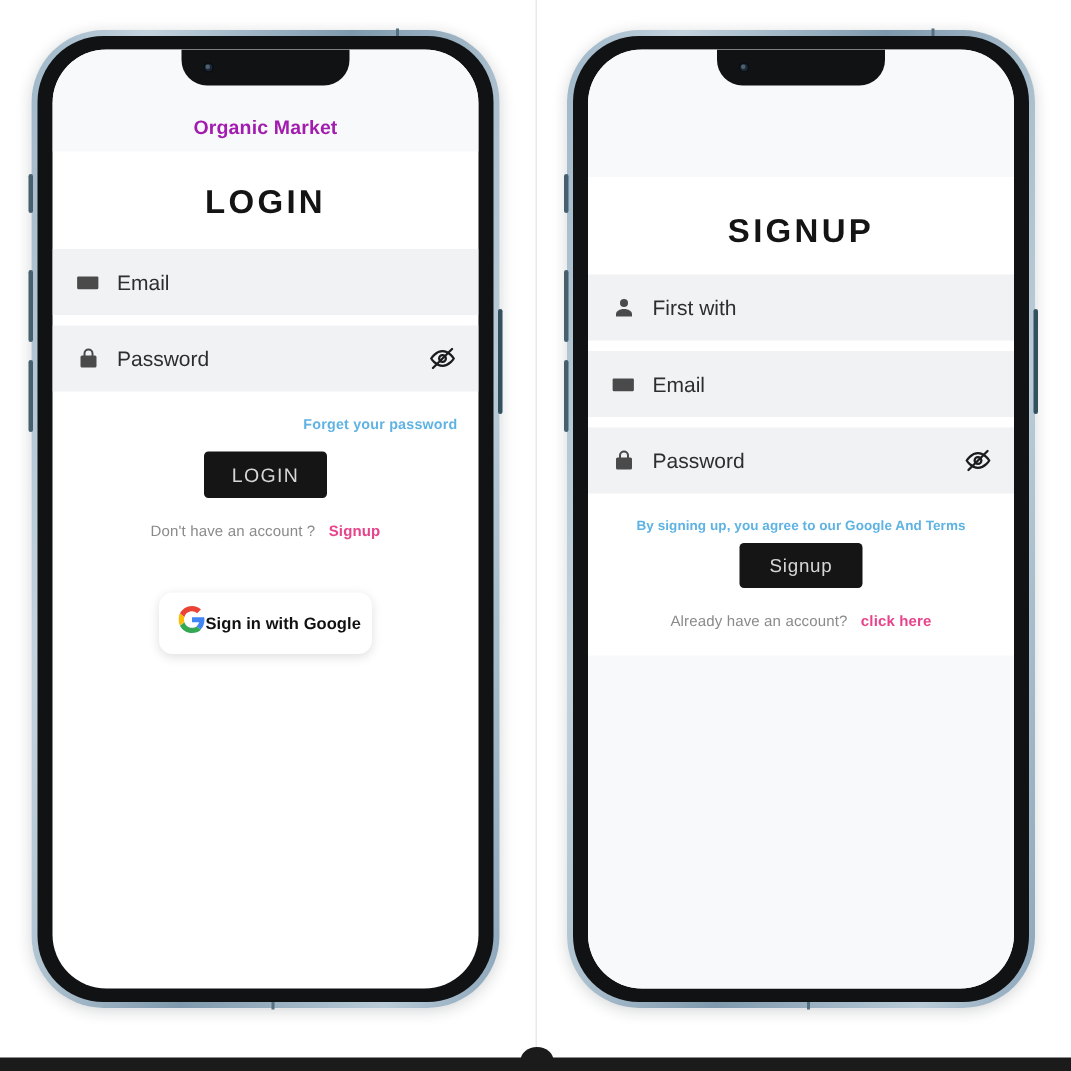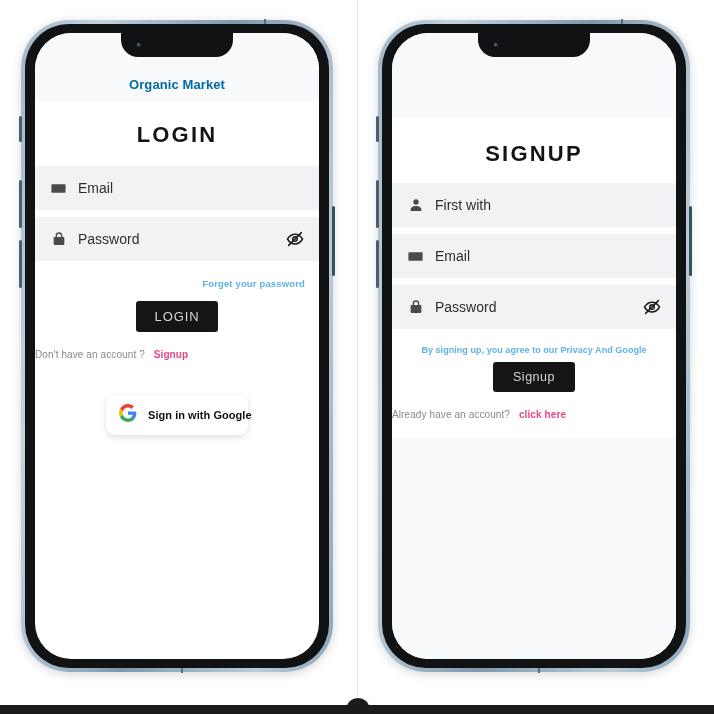--- a/index.html
+++ b/index.html
@@ -90,21 +90,21 @@
   .nick{position:absolute;background:#55707f;}
   .nick.t{top:-1px;width:2px;height:5px;}
   .nick.bm{bottom:-1px;width:2px;height:5px;}
 
   
   .band{background:#f8f9fa;}
   .app-title{
     text-align:center;
     font-size:13px;
     font-weight:bold;
-    color:#0369a1;
+    color:#a21caf;
     letter-spacing:.1px;
     padding-top:44px;
   }
   .band-login{background:#f8f9fa;padding-bottom:9px;}
 
   .page-title{
     text-align:center;
     font-size:22px;
     font-weight:bold;
     letter-spacing:2.2px;
@@ -164,33 +164,33 @@
     padding:8px 19px;
     border-radius:3px;
     cursor:pointer;
     font-family:"Liberation Sans", sans-serif;
   }
   .primary-btn.signup-btn{
     margin-top:7px;padding:8px 20px;font-size:12.5px;letter-spacing:.5px;
   }
 
   .foot{
-    text-align:left;
+    text-align:center;
     font-size:10px;
     color:#8a8a8a;
     margin-top:17px;
     letter-spacing:.1px;
   }
   .foot.signup-foot{}
   .foot .pink{
     color:#e7448c;font-weight:bold;margin-left:6px;letter-spacing:.1px;
   }
 
   .google-btn{
-    display:flex;align-items:center;gap:11px;
+    display:flex;align-items:center;
     width:142px;
     margin:35px auto 0;
     background:#ffffff;
     border-radius:9px;
     padding:9px 13px;
     box-sizing:border-box;
     box-shadow:0 2px 7px rgba(0,0,0,.13);
     cursor:pointer;
   }
   .google-btn .g-lab{
@@ -322,21 +322,21 @@
           <span class="lab">Password</span>
           <span class="eye">
             <svg width="18" height="18" viewBox="0 0 24 24" fill="none" stroke="currentColor" stroke-width="2" stroke-linecap="round">
               <path d="M2 12s3.8-6.5 10-6.5S22 12 22 12s-3.8 6.5-10 6.5S2 12 2 12z"></path>
               <circle cx="12" cy="12" r="3"></circle>
               <line x1="3.5" y1="20.5" x2="20.5" y2="3.5"></line>
             </svg>
           </span>
         </div>
 
-        <div class="link-center">By signing up, you agree to our Privacy And Google</div>
+        <div class="link-center">By signing up, you agree to our Google And Terms</div>
 
         <button class="primary-btn signup-btn">Signup</button>
 
         <div class="foot signup-foot">
           <span>Already have an account?</span>
           <span class="pink">click here</span>
         </div>
 
         <div class="signup-lower" style="margin-top:17px"></div>
       </div>

